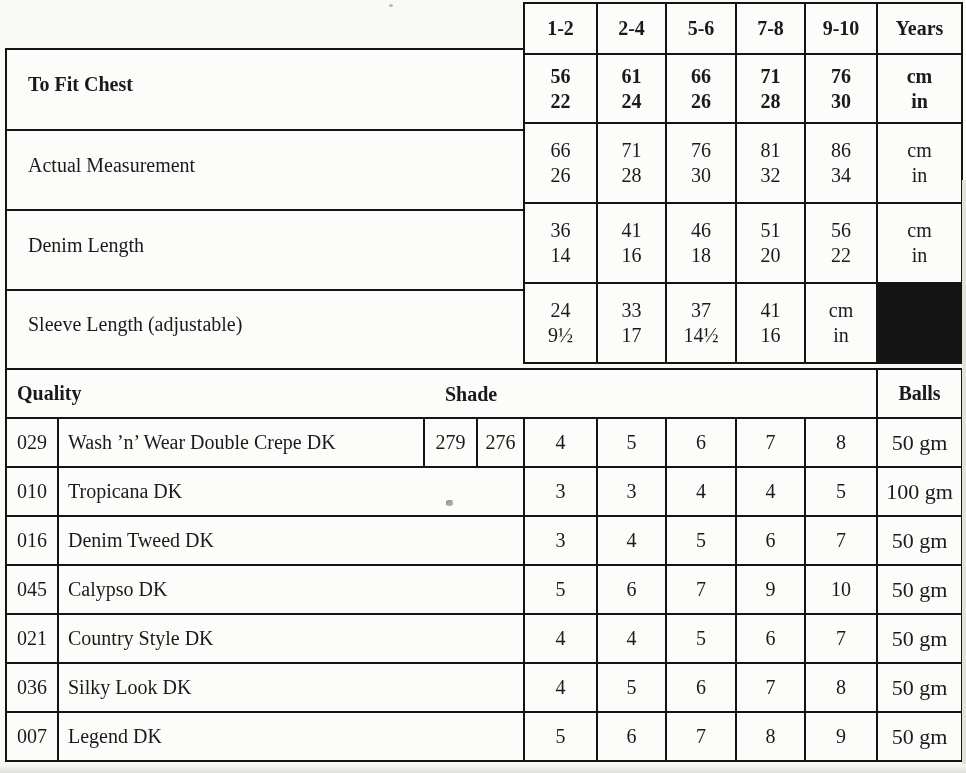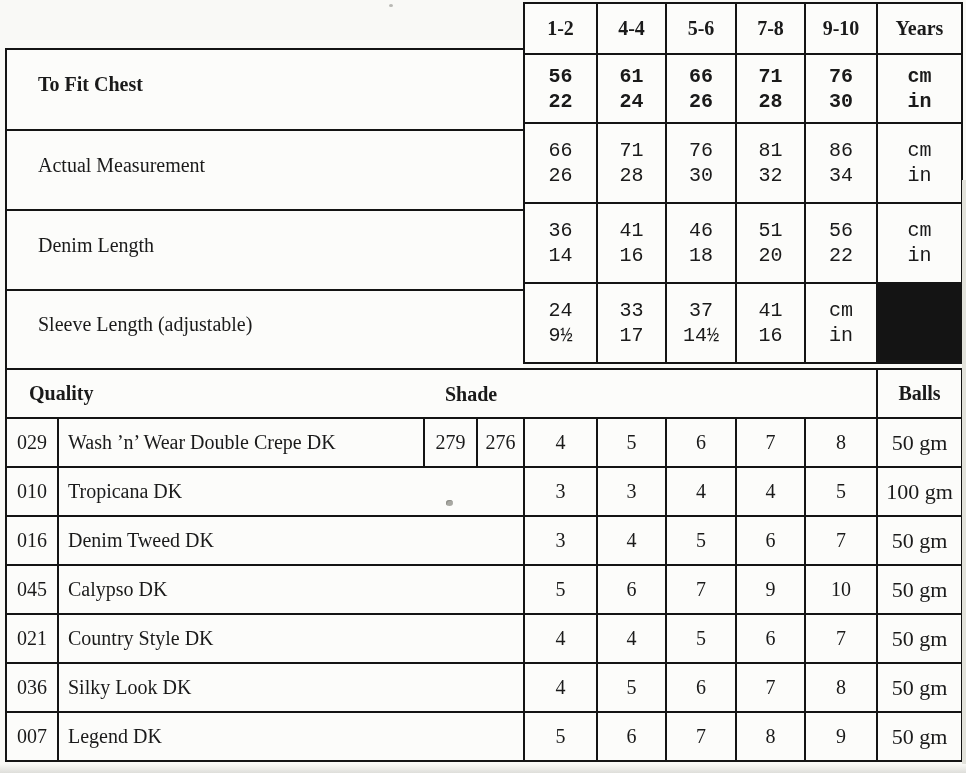--- a/index.html
+++ b/index.html
@@ -23,55 +23,55 @@
     box-sizing:border-box;
   }
   .cell{
     background:#fcfcfa;
     display:flex;
     align-items:center;
     justify-content:center;
     font-size:20px;
     line-height:25px;
   }
-  .cell.num{flex-direction:column;font-family:Liberation Mono, monospace;}
+  .cell.num{flex-direction:column;}
   .cell.head{font-weight:bold;}
   .bold{font-weight:bold;}
 
   
   .sizes-table{
     left:523px;top:2px;width:440px;height:362px;
     grid-template-columns:71px 67px 68px 67px 70px 83px;
     grid-template-rows:49px 67px 78px 78px 78px;
   }
 
   
   .labels-table{
     left:5px;top:48px;width:518px;height:322px;
     grid-template-columns:1fr;
     grid-template-rows:79px 78px 78px 77px;
     padding-right:0;
   }
   .label-cell{
     justify-content:flex-start;
-    padding-left:31px;
+    padding-left:21px;
     padding-bottom:10px;
     box-sizing:border-box;
   }
 
   
   .quality-table{
     left:5px;top:368px;width:958px;height:394px;
     grid-template-columns:50px 364px 51px 45px 71px 67px 68px 67px 70px 83px;
     grid-template-rows:47px 47px 47px 47px 47px 47px 47px 47px;
   }
   .qhead{
     grid-column:1 / span 9;
     justify-content:flex-start;
-    padding-left:22px;
+    padding-left:10px;
     box-sizing:border-box;
     position:relative;
     font-weight:bold;
   }
   .shade-span{position:absolute;left:438px;top:50%;transform:translateY(-50%);}
   .name-cell{
     justify-content:flex-start;
     padding-left:9px;
     box-sizing:border-box;
   }
@@ -86,21 +86,21 @@
   .edge-bottom{position:absolute;left:0;right:0;bottom:0;height:9px;background:linear-gradient(#f9f9f6,#dededa);}
 </style>
 </head>
 <body>
 
 <div class="page">
 
   <div class="gridtable sizes-table">
 
     <div class="cell head">1-2</div>
-    <div class="cell head">4-4</div>
+    <div class="cell head">2-4</div>
     <div class="cell head">5-6</div>
     <div class="cell head">7-8</div>
     <div class="cell head">9-10</div>
     <div class="cell head">Years</div>
 
     <div class="cell num bold">
         <span>56</span>
         <span>22</span>
       </div>
     <div class="cell num bold">

